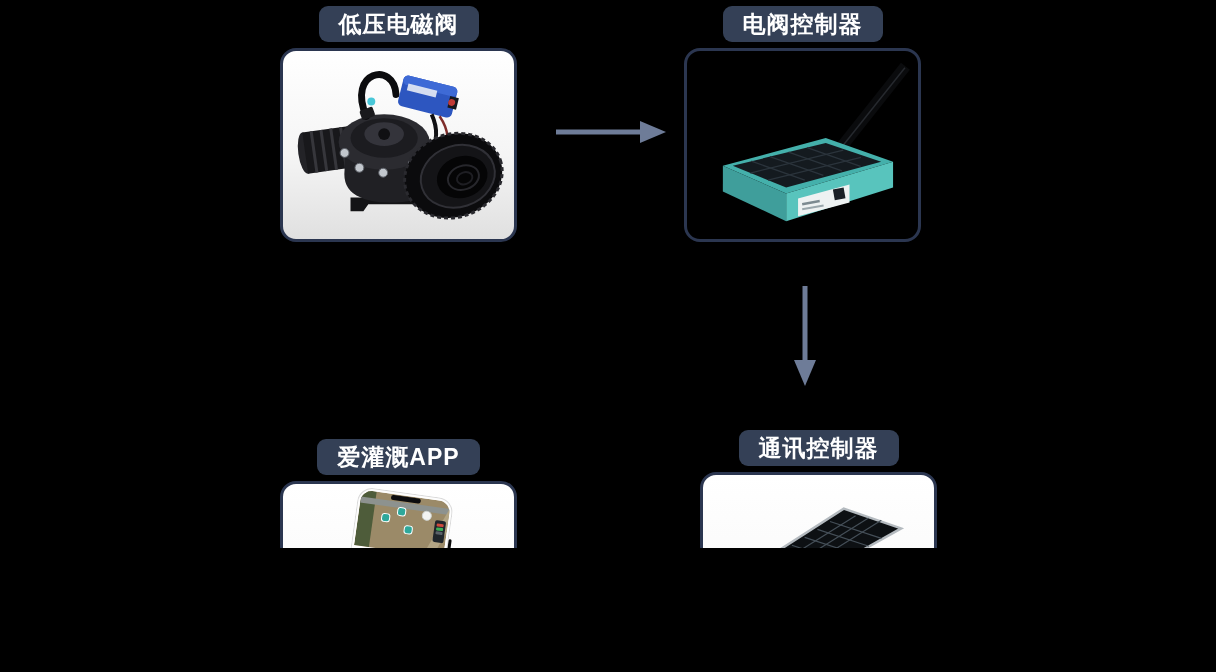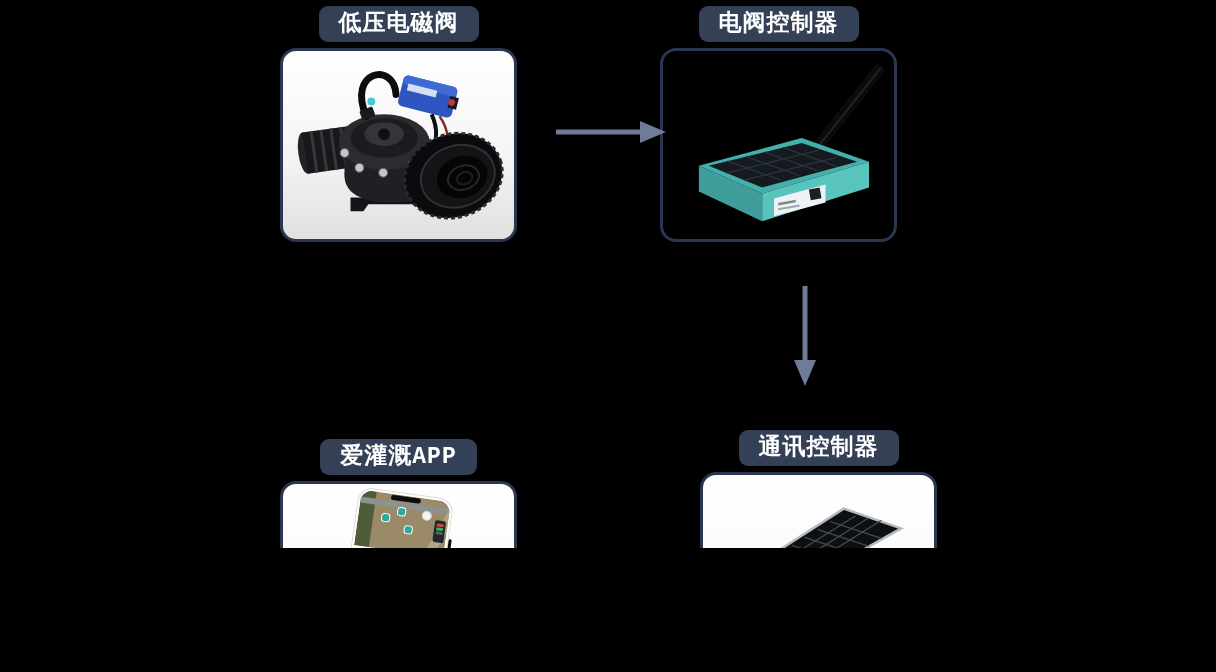--- a/index.html
+++ b/index.html
@@ -1,18 +1,18 @@
 <!DOCTYPE html>
 <html><head>
 <meta charset="utf-8">
 <style>
   html,body{margin:0;padding:0;background:#000;}
   .canvas{
     position:relative;width:1216px;height:548px;background:#000;overflow:hidden;
-    font-family:Liberation Mono, monospace;
+    font-family:Liberation Sans, sans-serif;
   }
   .node{position:absolute;width:237px;display:flex;flex-direction:column;align-items:center;}
   .label-box{
     background:#344056;color:#fff;font-size:23px;font-weight:bold;letter-spacing:1px;
     height:36px;line-height:36px;padding:0 20px;border-radius:9px;margin-bottom:6px;
     white-space:nowrap;z-index:2;
   }
   .card{
     width:237px;height:194px;border-radius:16px;border:3px solid #2b3650;
     box-sizing:border-box;overflow:hidden;position:relative;
@@ -128,21 +128,21 @@
           <ellipse cx="172" cy="126" rx="50" ry="42" fill="none" stroke="#2a2a2f" stroke-width="3" stroke-dasharray="4 3"></ellipse>
           <ellipse cx="176" cy="128" rx="38" ry="31" fill="#141417" stroke="#303036" stroke-width="2"></ellipse>
           <ellipse cx="180" cy="130" rx="26" ry="21" fill="#050506"></ellipse>
           <ellipse cx="181" cy="131" rx="16" ry="12" fill="none" stroke="#27272c" stroke-width="2"></ellipse>
           <ellipse cx="182" cy="132" rx="8" ry="6" fill="none" stroke="#1e1e23" stroke-width="2"></ellipse>
         </g>
       </svg>
     </div>
   </section>
 
-  <section class="node" style="left:660px;top:6px;">
+  <section class="node" style="left:684px;top:6px;">
     <div class="label-box">电阀控制器</div>
     <div class="card card-dark">
       <svg viewBox="0 0 233 190" width="231" height="188">
 
         <polygon points="146,100 156,106 225,19 216,12" fill="#0a0b0d"></polygon>
         <line x1="153" y1="101" x2="220" y2="17" stroke="#26292e" stroke-width="1.5"></line>
         <rect x="137" y="93" width="17" height="14" rx="3" fill="#101317" transform="rotate(28 145 100)"></rect>
 
         <polygon points="36,116 140,88 208,112 100,144" fill="#44b0ab"></polygon>
         <polygon points="46,116 140,93 196,112 100,138" fill="#141a1f"></polygon>

